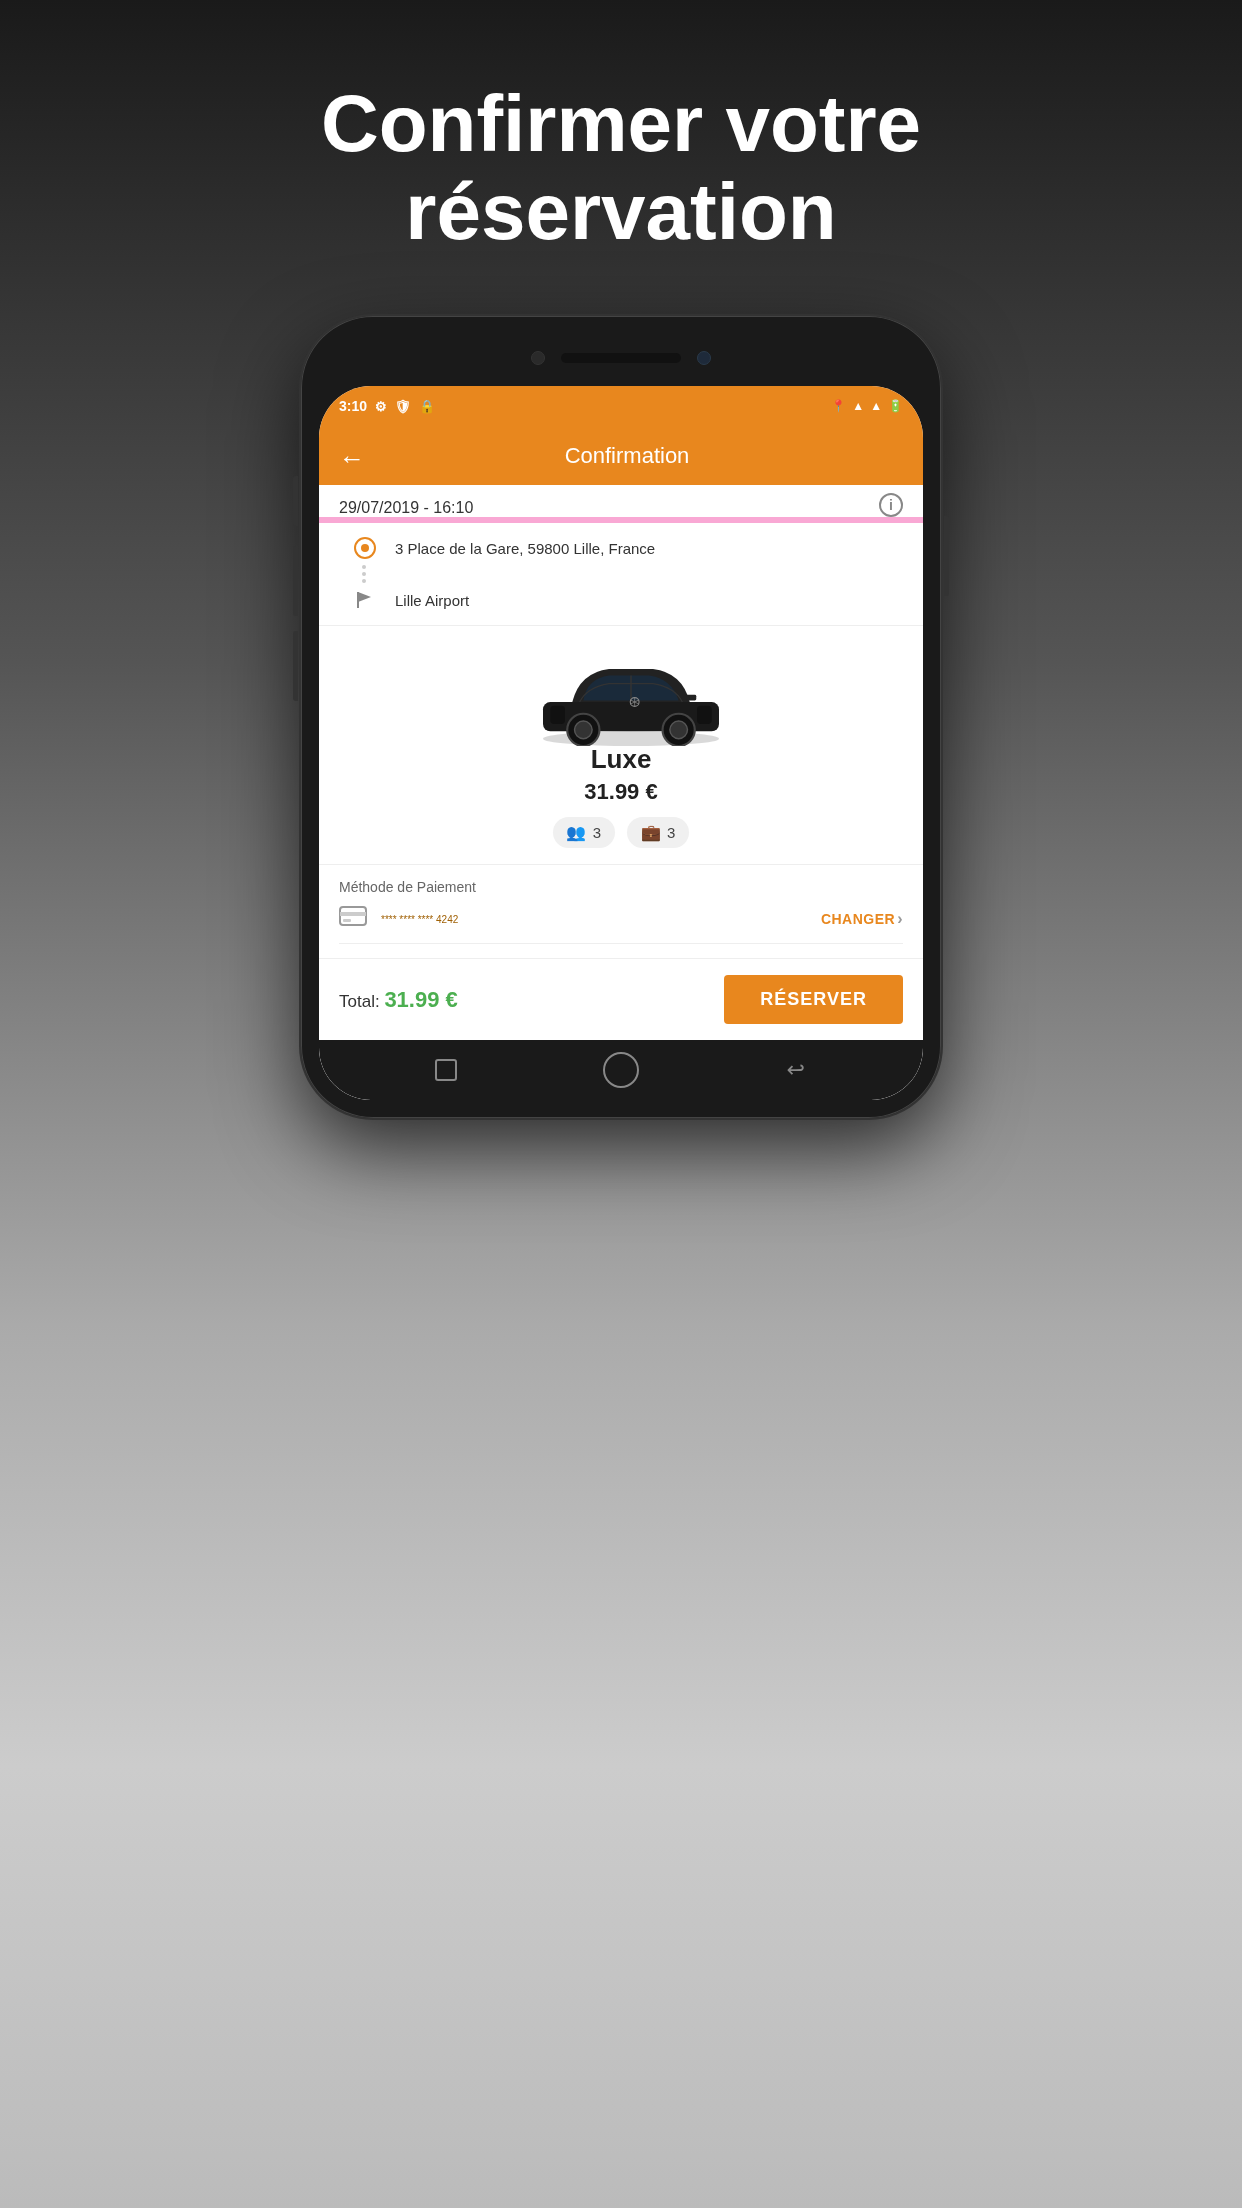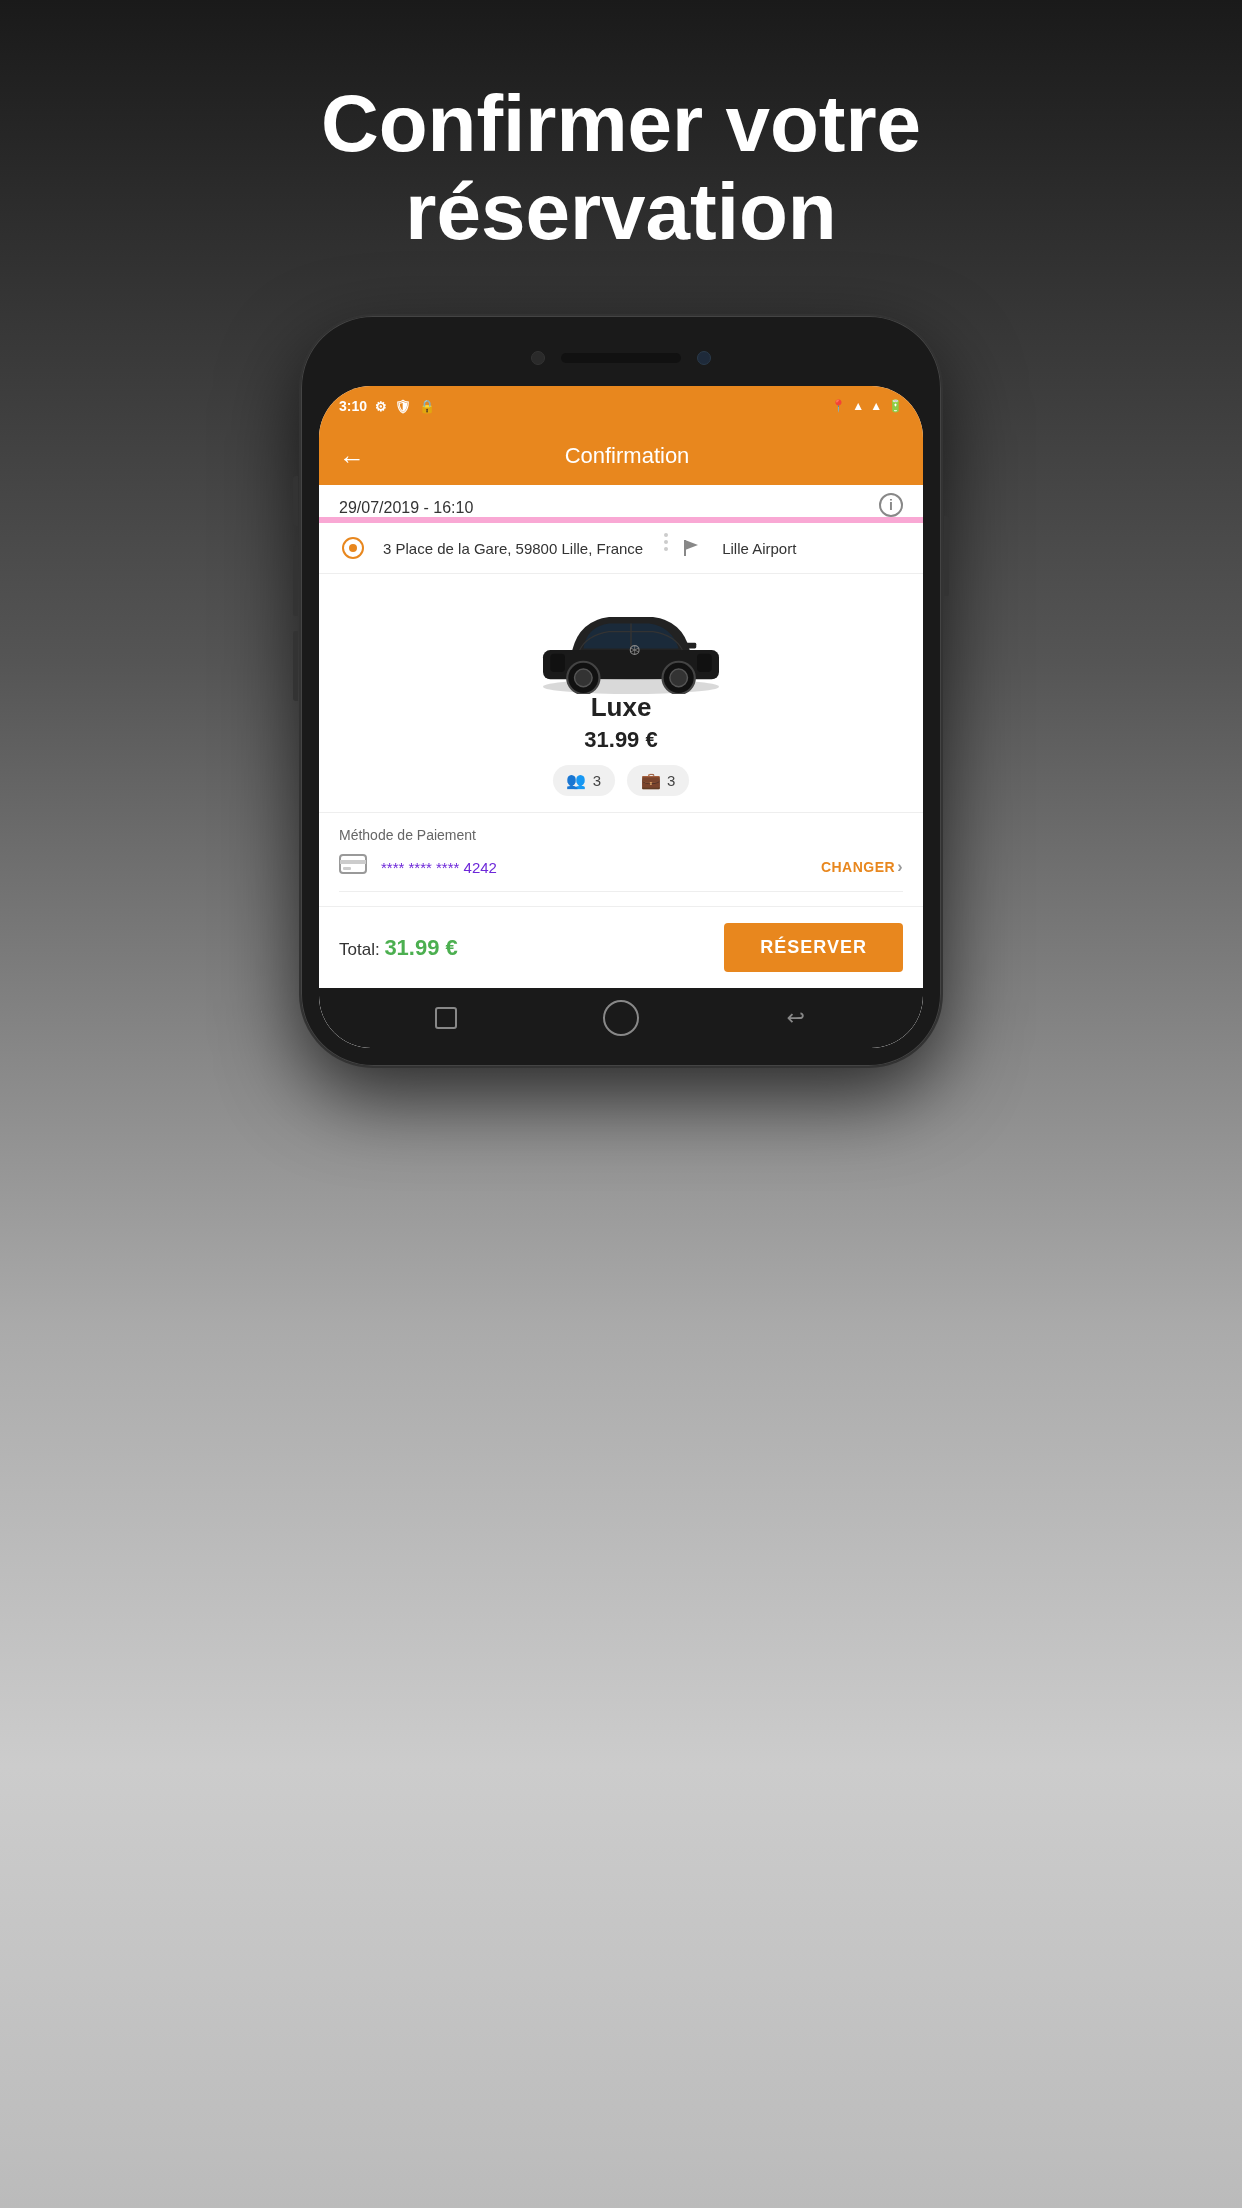--- a/index.html
+++ b/index.html
@@ -166,22 +166,23 @@
       border: 2px solid #888;
       display: flex;
       align-items: center;
       justify-content: center;
       color: #888;
       font-size: 14px;
       font-weight: bold;
     }
 
     .route-section {
-      padding: 14px 20px;
-      display: flex;
+      padding: 14px 32px;
+      display: flex;
+      flex-direction: column;
       gap: 10px;
       border-bottom: 1px solid #eee;
     }
     .route-item {
       display: flex;
       align-items: center;
       gap: 16px;
     }
     .route-icon-col {
       display: flex;
@@ -284,22 +285,22 @@
       align-items: center;
       gap: 14px;
       padding-bottom: 10px;
       border-bottom: 1px solid #eee;
     }
     .card-icon {
       color: #999;
       font-size: 22px;
     }
     .card-number {
-      font-size: 15px;
-      color: #6d28d9;
+      font-size: 10px;
+      color: #a16207;
       flex: 1;
     }
     .change-btn {
       color: #E8871E;
       font-size: 14px;
       font-weight: bold;
       letter-spacing: 0.5px;
       cursor: pointer;
       display: flex;
       align-items: center;

